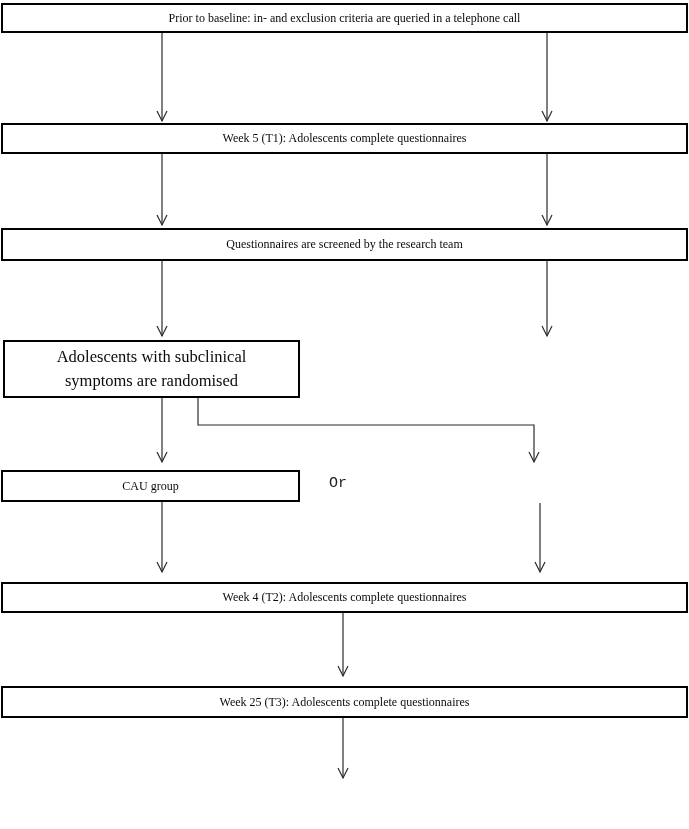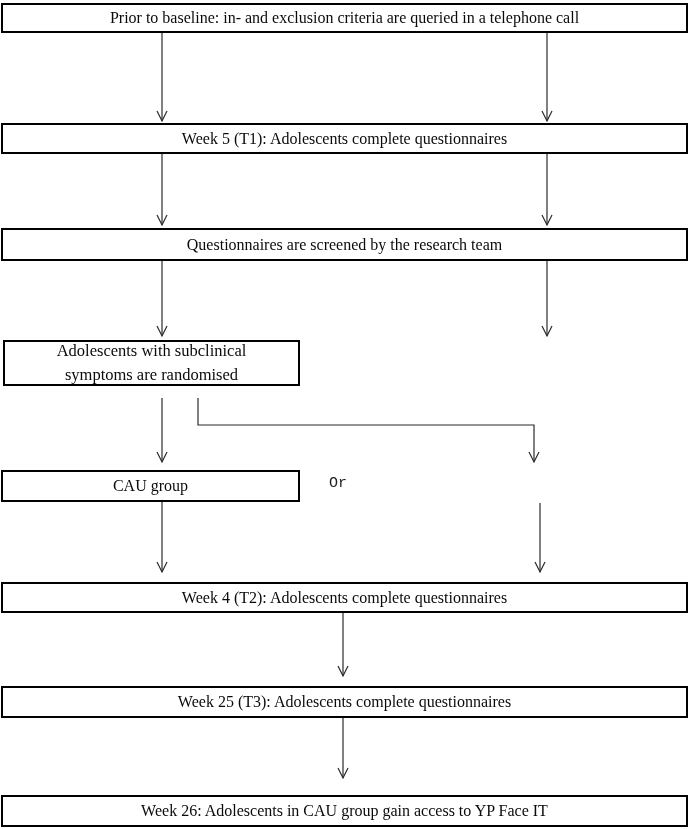--- a/index.html
+++ b/index.html
@@ -33,21 +33,21 @@
   }
   .node{
     position:absolute;
     box-sizing:border-box;
     border:2px solid var(--border);
     background:var(--bg);
     display:flex;
     align-items:center;
     justify-content:center;
     text-align:center;
-    font-size:16px;
+    font-size:12px;
     line-height:1.2;
   }
   .node .txt{display:block;margin:0 auto;}
   .node.two-line{font-size:16.5px;line-height:24px;}
   .node.two-line .txt-narrow{max-width:215px;}
   .node.two-line .txt-mid{max-width:265px;}
   .or-label{
     position:absolute;
     left:316px;top:475px;width:44px;
     text-align:center;
@@ -86,37 +86,34 @@
   </div>
 
   <div class="node" style="left:1px;top:123px;width:687px;height:31px;">
     <span class="txt">Week 5 (T1): Adolescents complete questionnaires</span>
   </div>
 
   <div class="node" style="left:1px;top:228px;width:687px;height:33px;">
     <span class="txt">Questionnaires are screened by the research team</span>
   </div>
 
-  <div class="node two-line" style="left:3px;top:340px;width:297px;height:46px;">
+  <div class="node two-line" style="left:3px;top:340px;width:297px;height:58px;">
     <span class="txt txt-narrow">Adolescents with subclinical symptoms are randomised</span>
   </div>
 
 
   <div class="node" style="left:1px;top:470px;width:299px;height:32px;">
     <span class="txt">CAU group</span>
   </div>
 
   <div class="or-label">Or</div>
 
 
   <div class="node" style="left:1px;top:582px;width:687px;height:31px;">
     <span class="txt">Week 4 (T2): Adolescents complete questionnaires</span>
   </div>
 
   <div class="node" style="left:1px;top:686px;width:687px;height:32px;">
     <span class="txt">Week 25 (T3): Adolescents complete questionnaires</span>
   </div>
 
-  <div class="node" style="left:1px;top:795px;width:687px;height:32px;">
-    <span class="txt">Week 26: Adolescents in CAU group gain access to YP Face IT</span>
-  </div>
 
 </div>
 
 </body></html>

